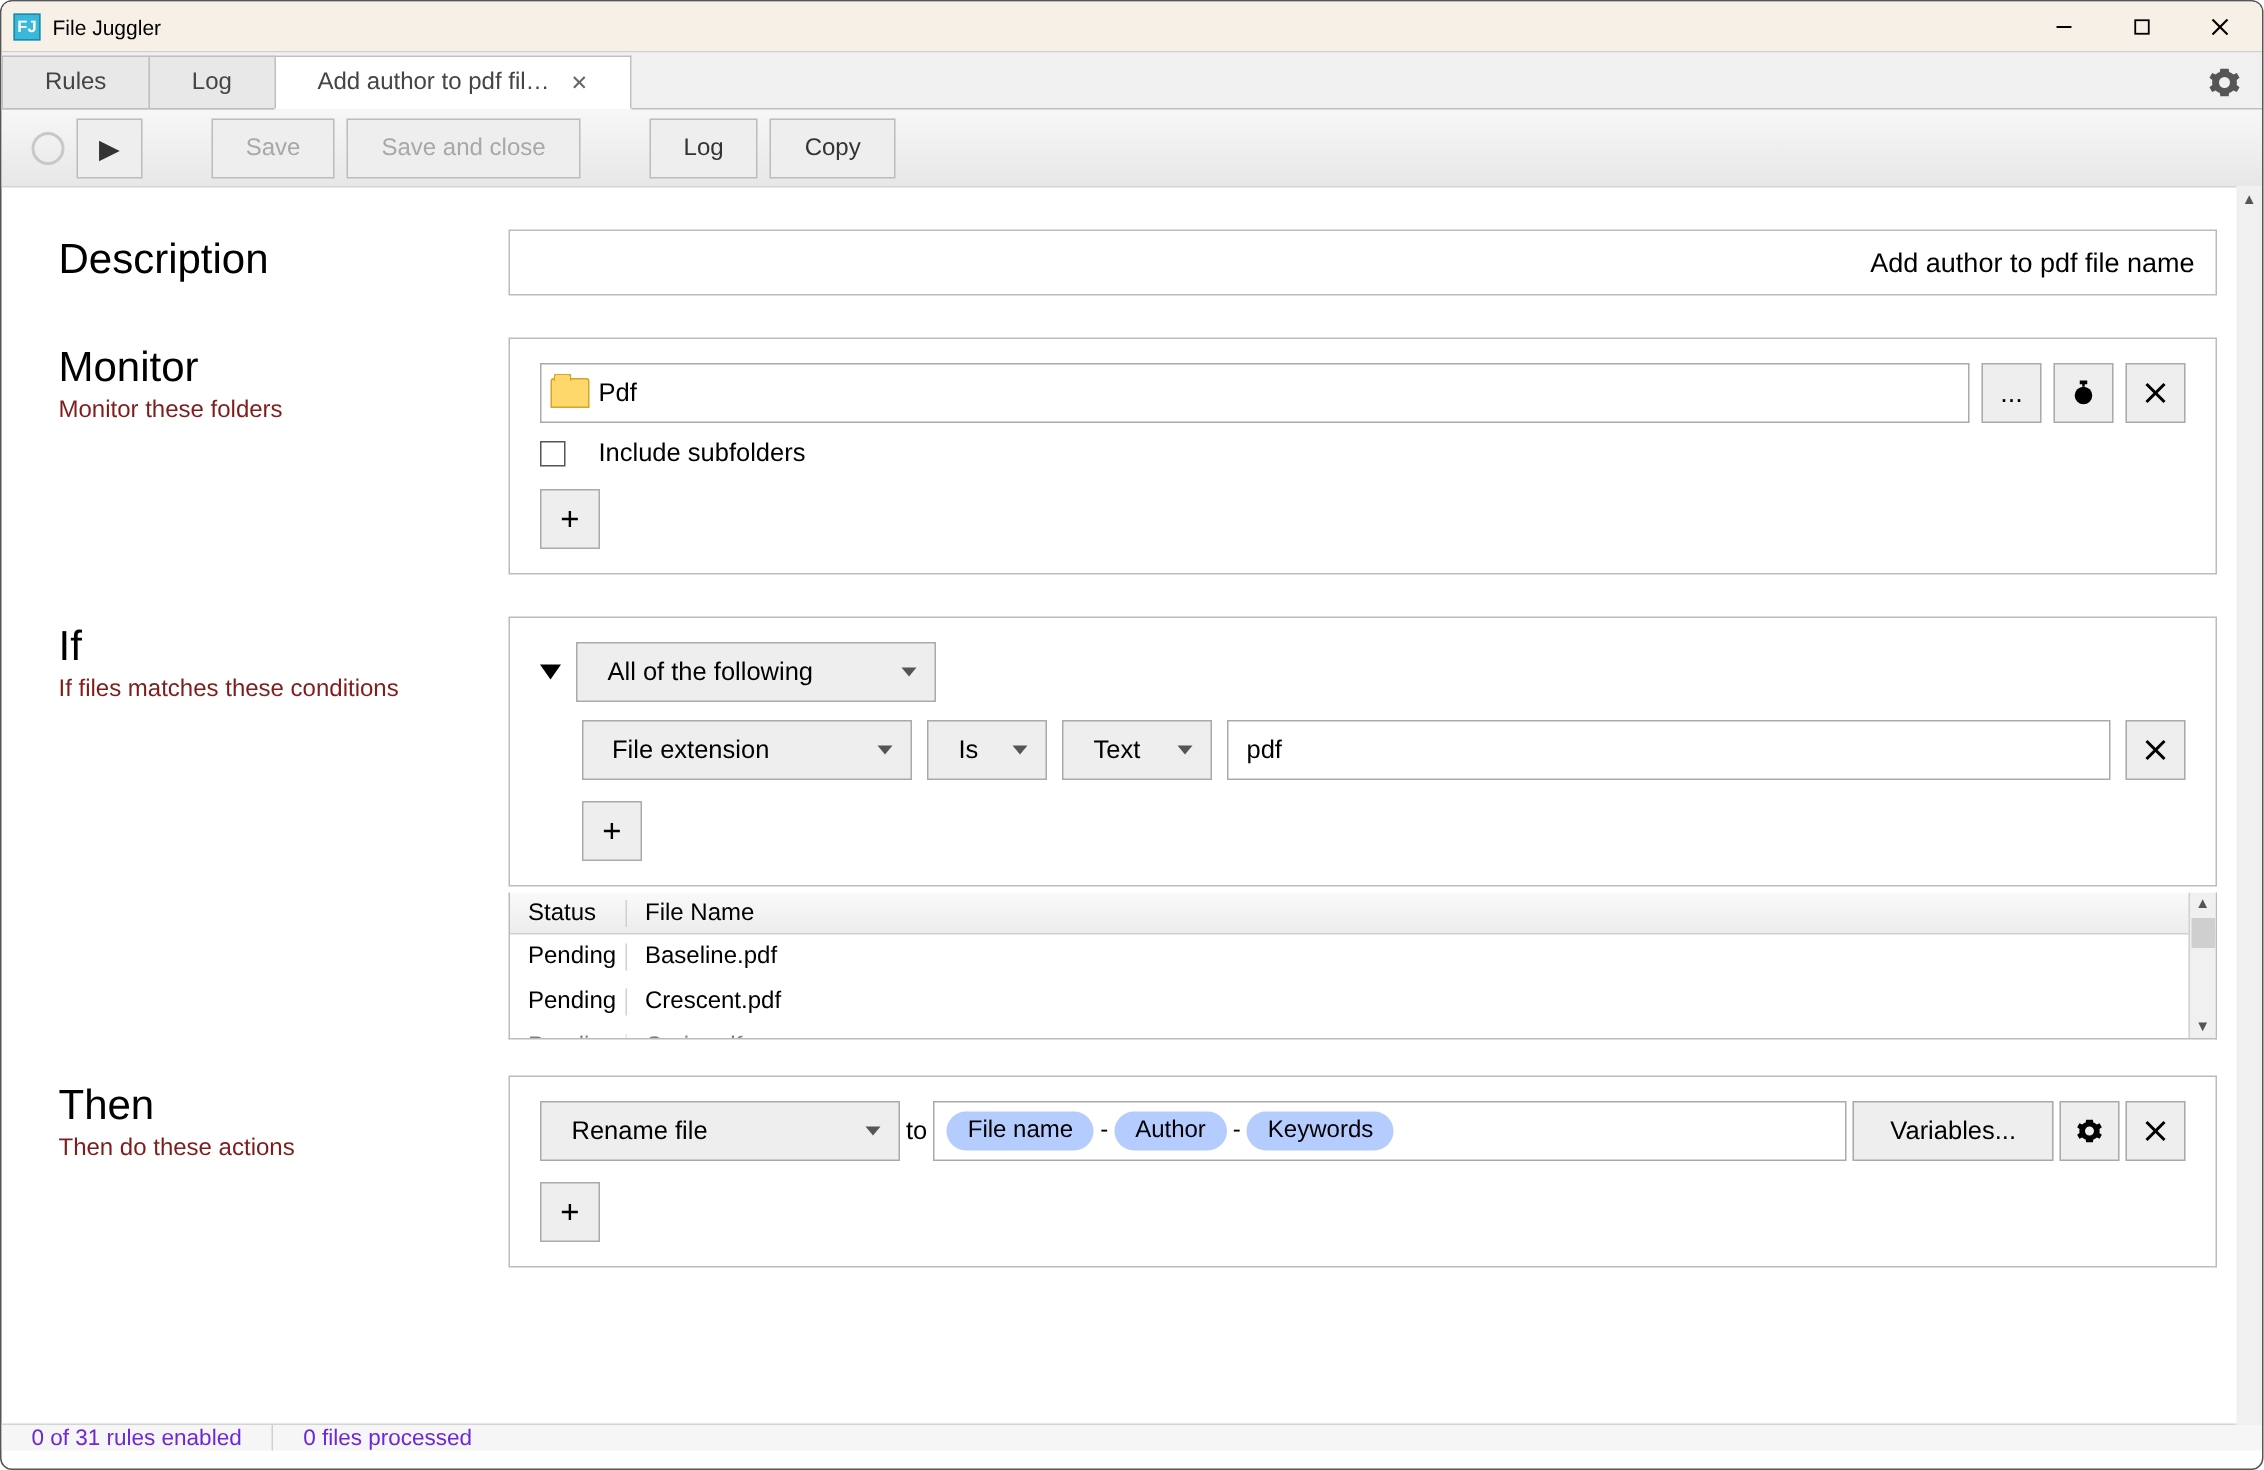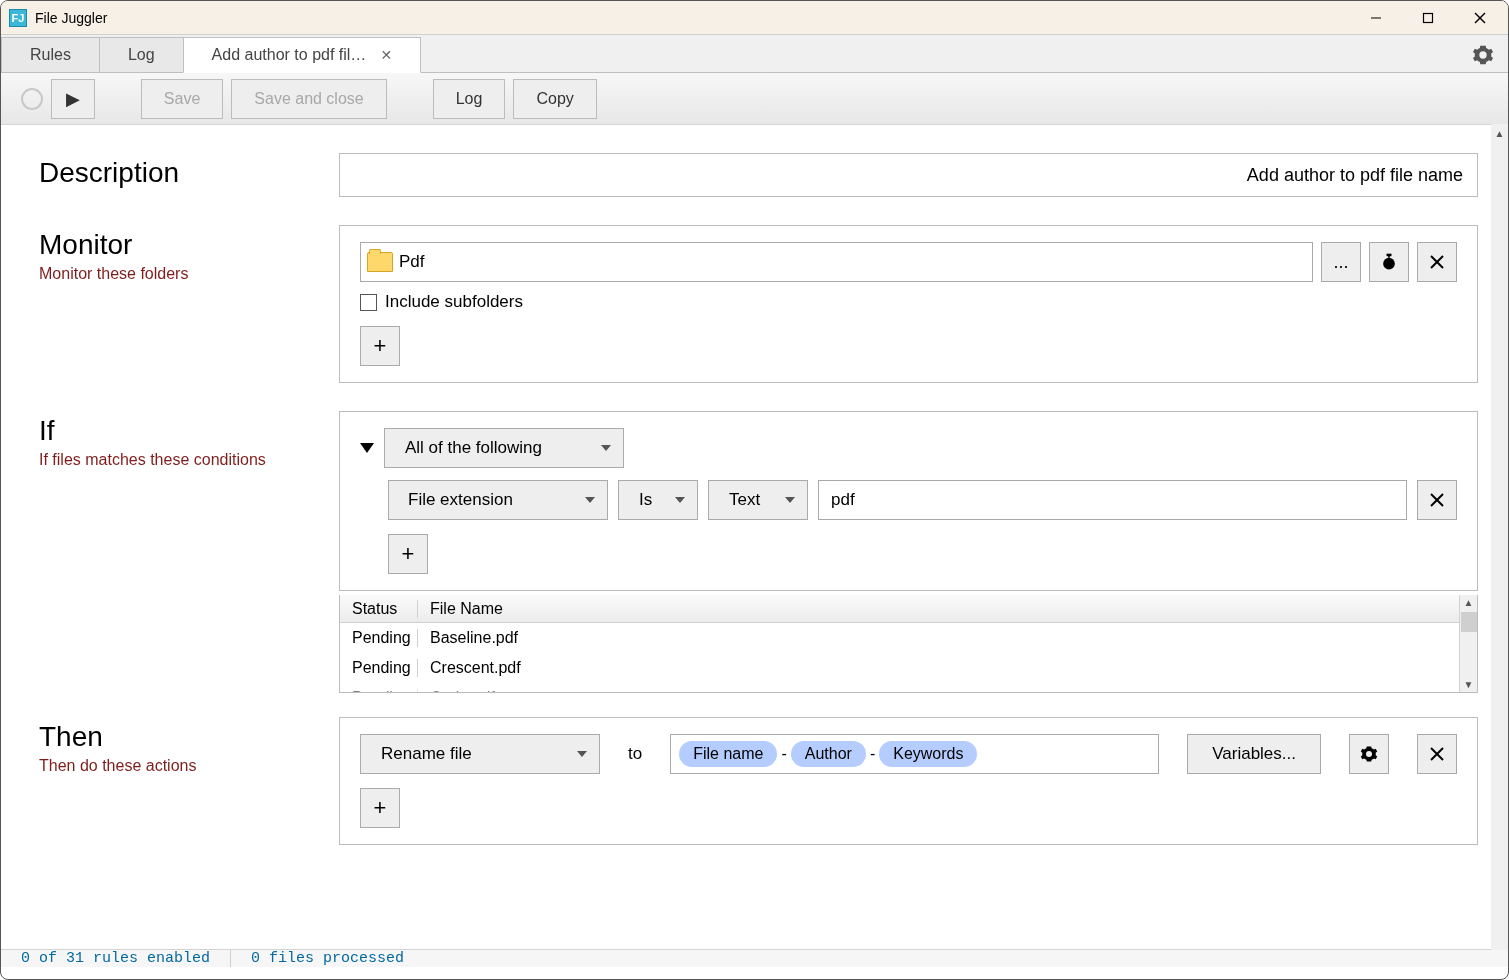--- a/index.html
+++ b/index.html
@@ -163,21 +163,21 @@
 .square-btn {
   width: 40px; height: 40px;
   border: 1px solid #aaa;
   background: #eee;
   display: inline-flex;
   align-items: center;
   justify-content: center;
   font-size: 18px;
   cursor: pointer;
 }
-.checkbox-row { margin-top: 10px; display: flex; align-items: center; gap: 8px; font-size: 17px; }
+.checkbox-row { margin-top: 10px; display: flex; align-items: center; gap: 22px; font-size: 17px; }
 .checkbox {
   width: 17px; height: 17px;
   border: 1.5px solid #555;
   display: inline-block;
 }
 .plus-box {
   width: 40px; height: 40px;
   border: 1px solid #aaa;
   background: #eee;
   display: inline-flex;
@@ -250,21 +250,21 @@
   right: 0; top: 0; bottom: 0;
   width: 18px;
   background: #f0f0f0;
   border-left: 1px solid #d0d0d0;
   display: flex;
   flex-direction: column;
   align-items: center;
 }
 .ft-scroll .arrow { font-size: 10px; color: #555; padding: 2px 0; cursor: pointer; }
 .ft-scroll .thumb { width: 16px; height: 20px; background: #cfcfcf; margin-top: 2px; }
-.then-row { display: flex; align-items: center; gap: 28px; }
+.then-row { display: flex; align-items: center; gap: 4px; }
 .to-label { font-size: 17px; }
 .token-box {
   flex: 1;
   height: 40px;
   border: 1px solid #aaa;
   display: flex;
   align-items: center;
   gap: 4px;
   padding: 0 8px;
   font-size: 16px;
@@ -285,22 +285,21 @@
   align-items: center;
   cursor: pointer;
 }
 .statusbar {
   height: 18px;
   background: #f6f6f6;
   border-top: 1px solid #d4d4d4;
   display: flex;
   align-items: center;
   font-size: 15px;
-  color: #0369a1;
-  font-family: Liberation Mono, monospace;
+  color: #6d28d9;
 }
 .status-seg { padding: 0 20px; border-right: 1px solid #d0d0d0; height: 100%; display: flex; align-items: center; }
 .scrollbar-right {
   position: absolute;
   right: 1px; top: 124px; bottom: 30px;
   width: 17px;
   background: #f0f0f0;
 }
 .scrollbar-right .sb-arrow { height: 18px; display:flex; align-items:center; justify-content:center; font-size:10px; color:#555; cursor:pointer;}
 </style>

